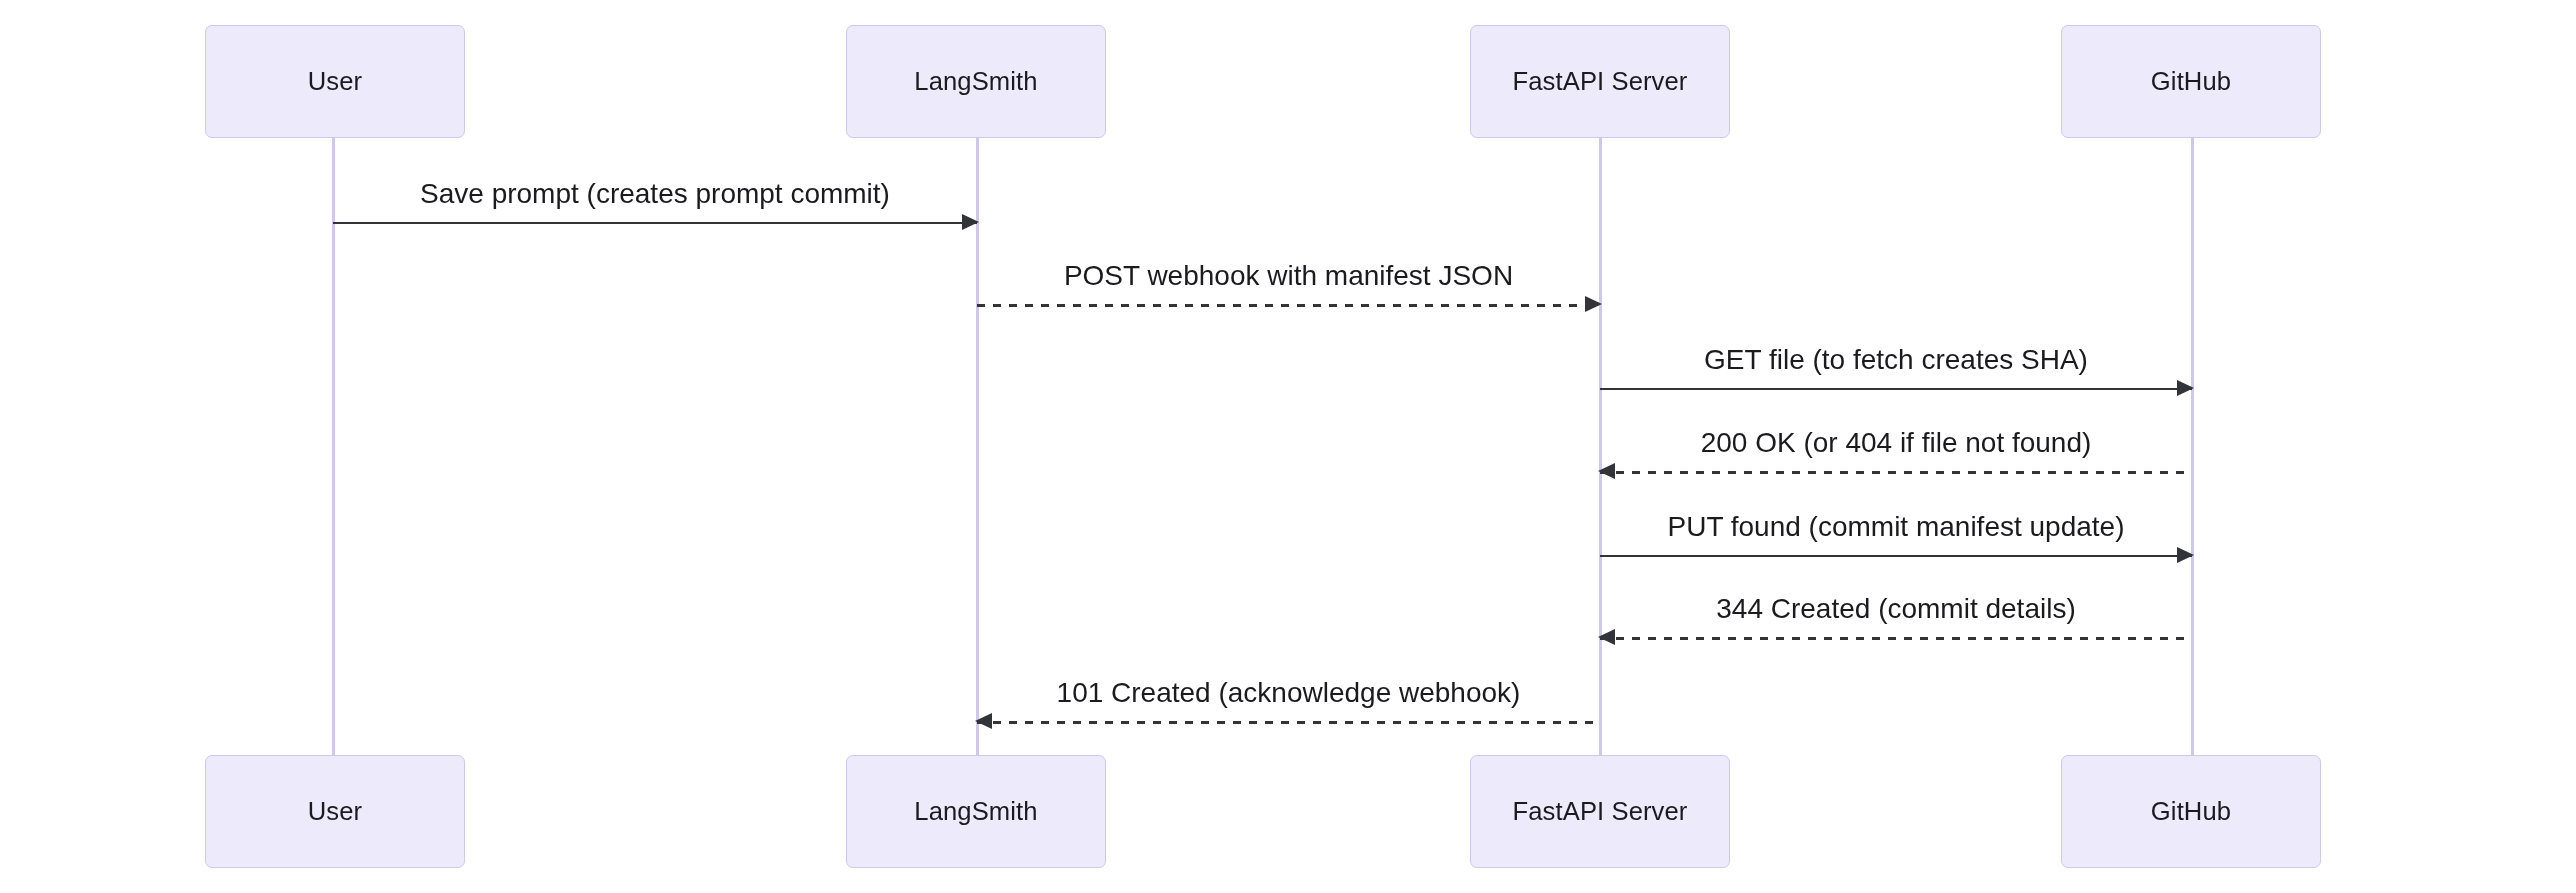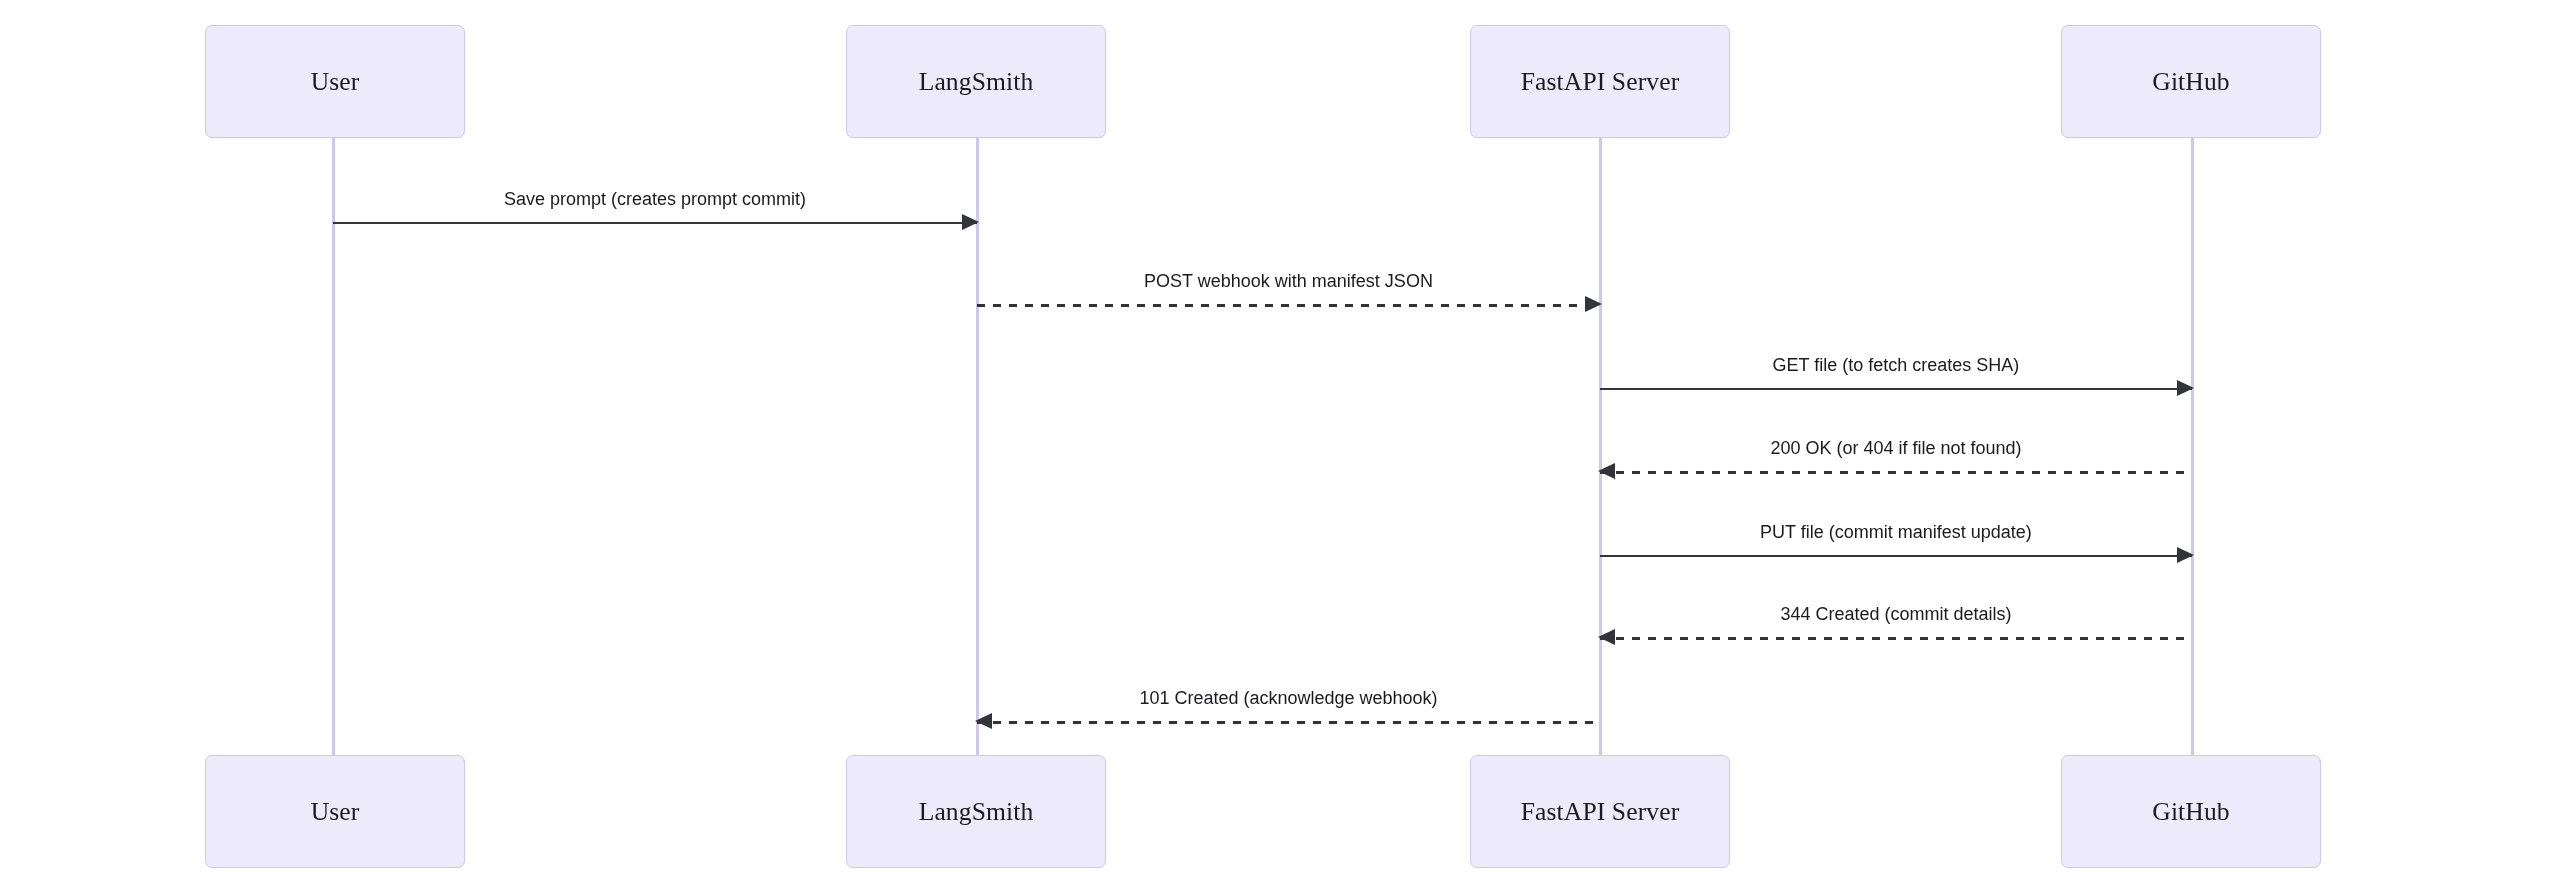--- a/index.html
+++ b/index.html
@@ -26,21 +26,21 @@
     position: absolute;
     box-sizing: border-box;
     background: #ECEAFB;
     border: 1.8px solid #CFC8EC;
     border-radius: 7px;
     display: flex;
     align-items: center;
     justify-content: center;
     color: #1B1B1F;
     font-size: 25.6px;
-    font-family: Liberation Serif, serif;
+    font-family: Liberation Sans, sans-serif;
     letter-spacing: 0.1px;
     line-height: 1;
     user-select: none;
   }
 
   
   .lifeline {
     position: absolute;
     width: 2.6px;
     background: #CFC8EC;
@@ -86,21 +86,21 @@
     left: -1.8px;
     border-right: 17px solid #33333A;
   }
   .msg-label {
     position: absolute;
     left: 0;
     right: 0;
     bottom: 12.3px;
     text-align: center;
     color: #1B1B1F;
-    font-size: 18px;
+    font-size: 28px;
     font-family: "Liberation Sans", sans-serif;
     line-height: 1.1;
     white-space: nowrap;
     user-select: none;
   }
 </style>
 </head>
 <body>
 
 <div id="diagram">
@@ -149,21 +149,21 @@
       <div class="msg-label">GET file (to fetch creates SHA)</div>
     </div>
     <div class="message" style="left: 1600px; width: 592px; top: 471px;">
       <div class="msg-line dotted"></div>
       <div class="arrow-head left"></div>
       <div class="msg-label">200 OK (or 404 if file not found)</div>
     </div>
     <div class="message" style="left: 1600px; width: 592px; top: 555px;">
       <div class="msg-line"></div>
       <div class="arrow-head right"></div>
-      <div class="msg-label">PUT file (commit manifest update)</div>
+      <div class="msg-label">PUT found (commit manifest update)</div>
     </div>
     <div class="message" style="left: 1600px; width: 592px; top: 637px;">
       <div class="msg-line dotted"></div>
       <div class="arrow-head left"></div>
       <div class="msg-label">344 Created (commit details)</div>
     </div>
     <div class="message" style="left: 977px; width: 623px; top: 721px;">
       <div class="msg-line dotted"></div>
       <div class="arrow-head left"></div>
       <div class="msg-label">101 Created (acknowledge webhook)</div>

